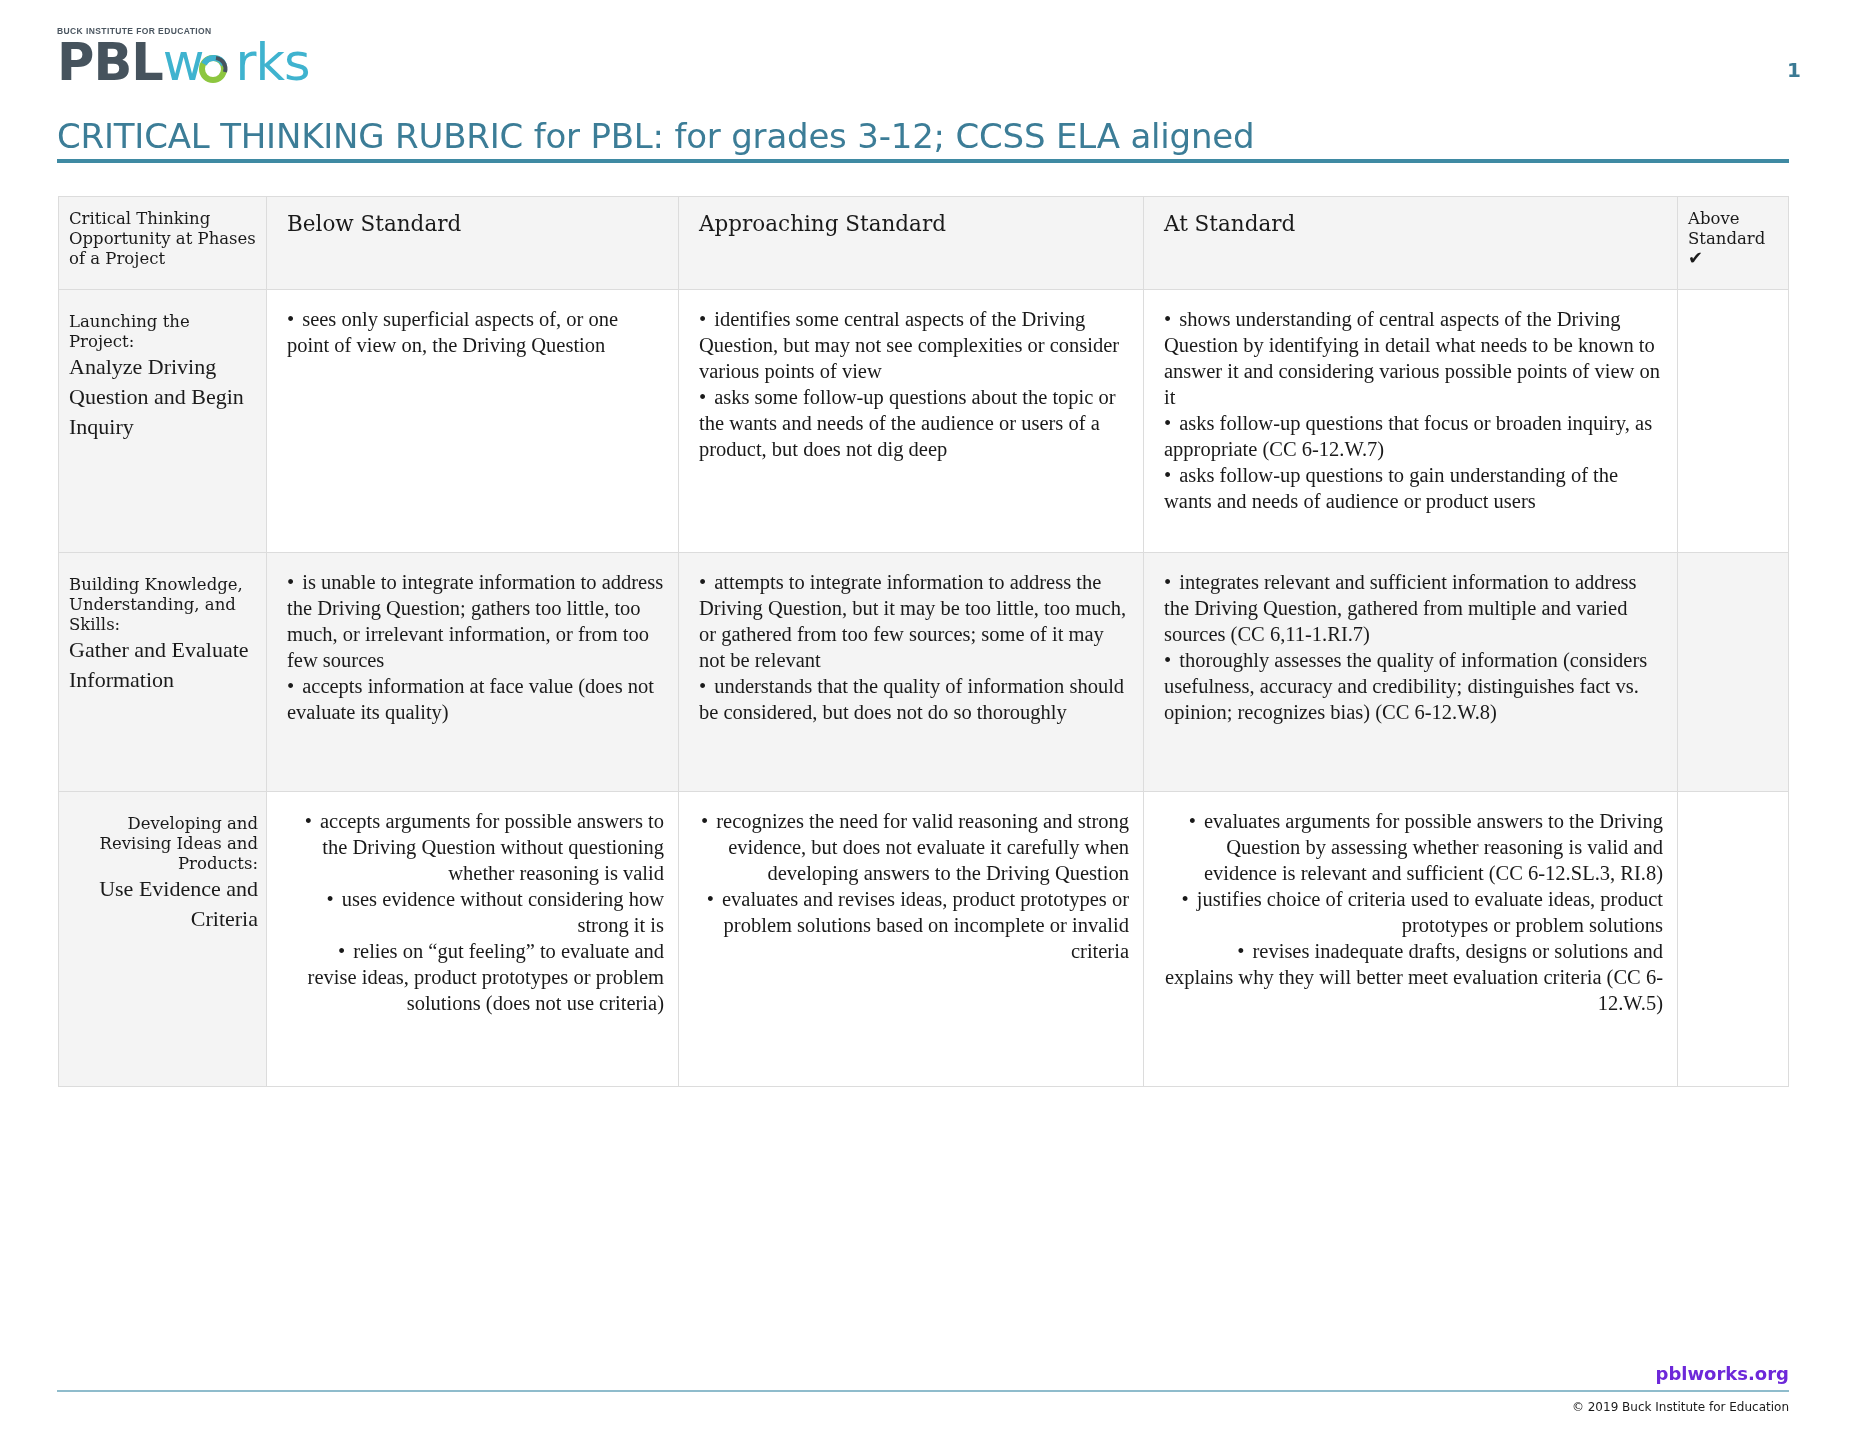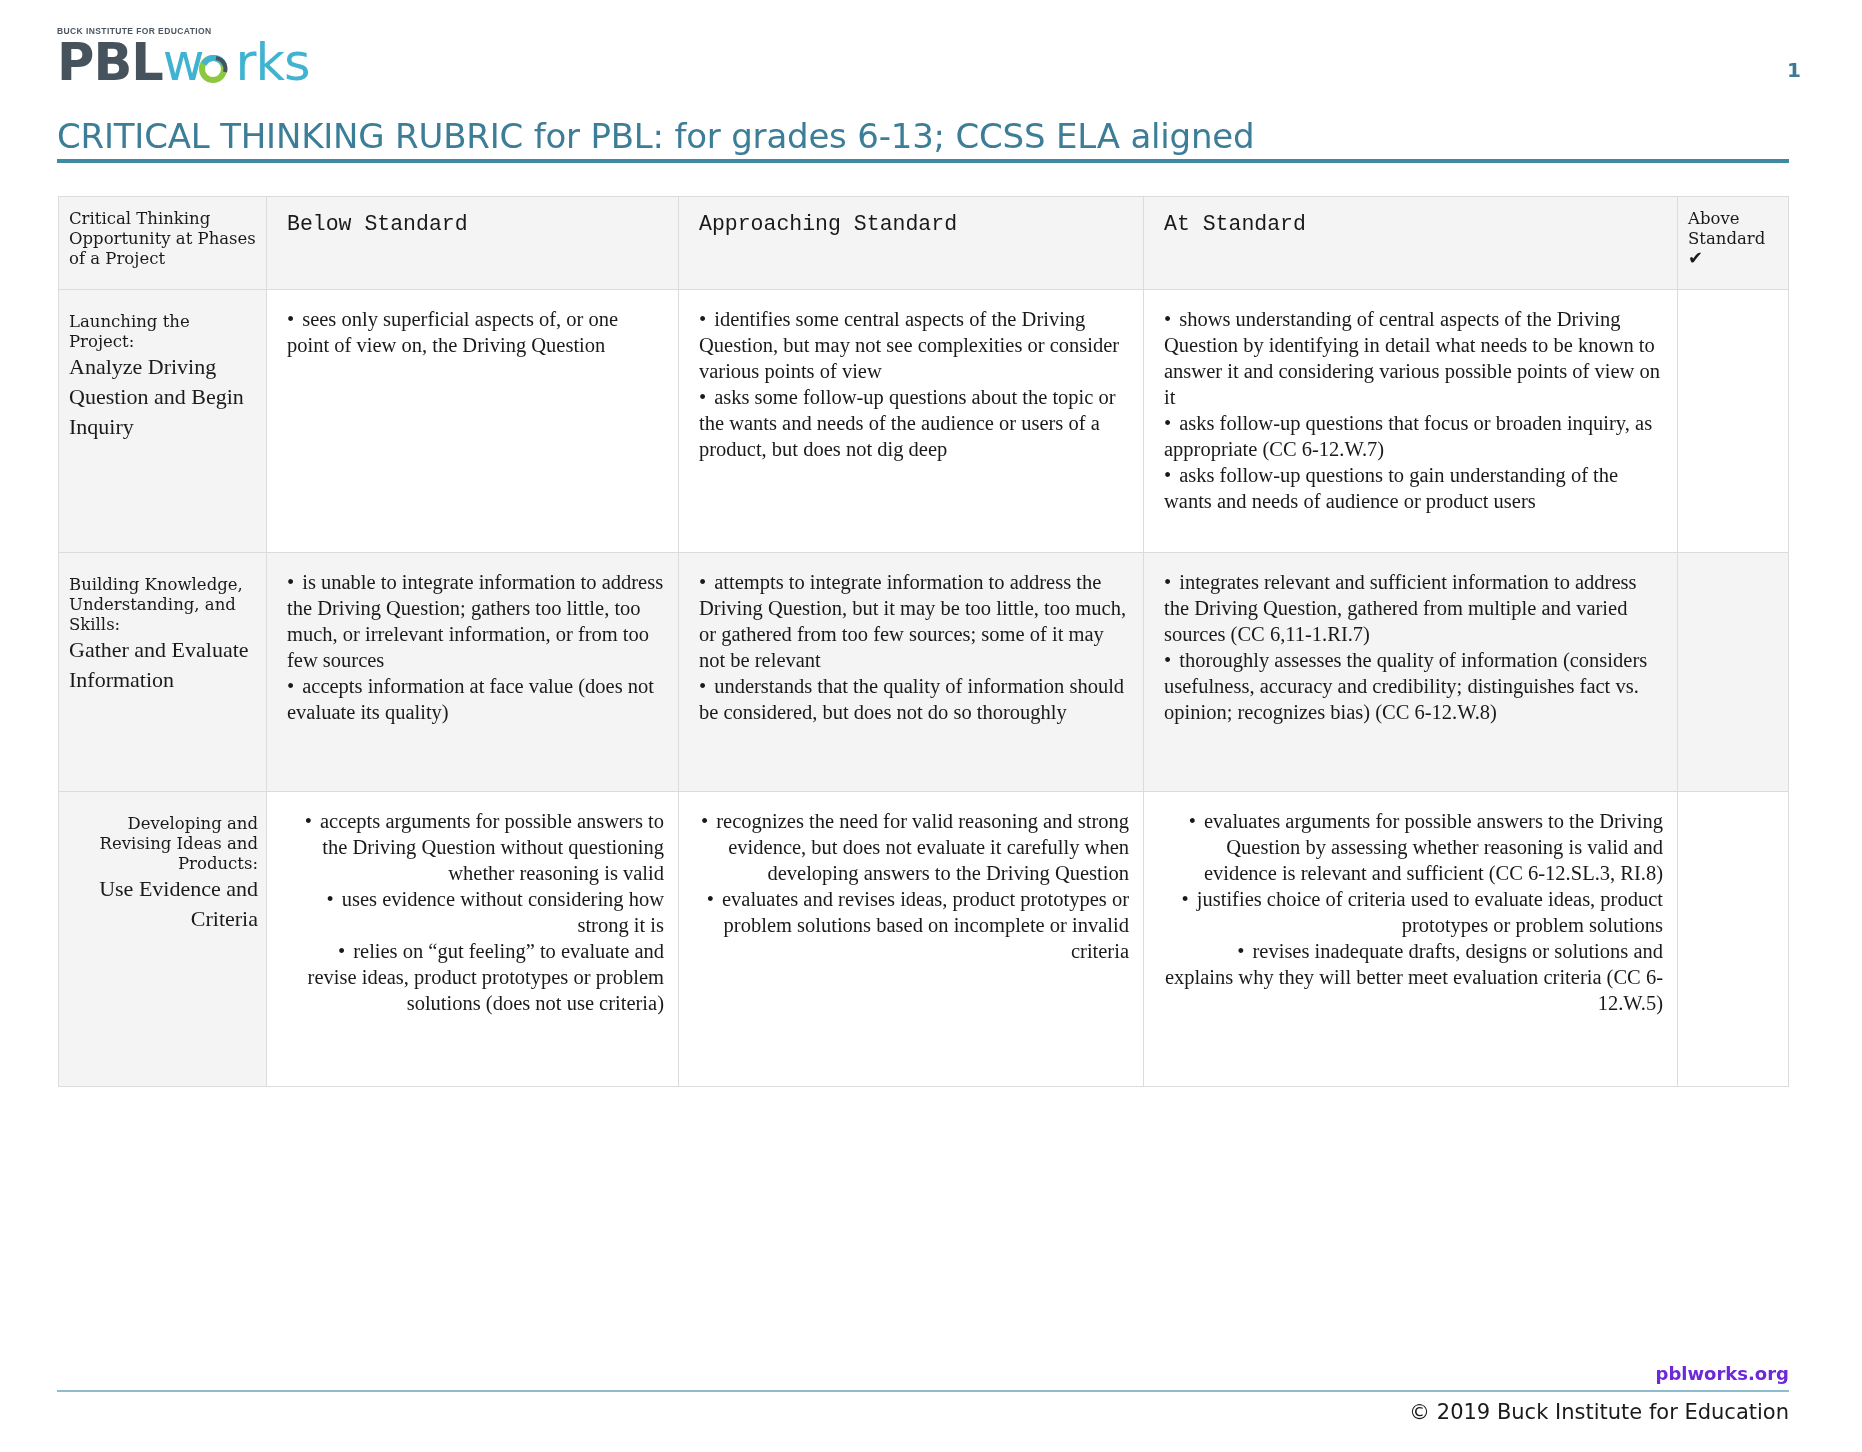--- a/index.html
+++ b/index.html
@@ -20,60 +20,60 @@
     table.rubric { position: absolute; left: 58px; top: 196px; width: 1730px; border-collapse: collapse; table-layout: fixed; font-family: "DejaVu Serif", serif; }
     table.rubric td, table.rubric th { border: 1.5px solid #dcdcdc; vertical-align: top; text-align: left; font-weight: normal; }
     .col-phase { width: 208px; }
     .col-below { width: 412px; }
     .col-approach { width: 465px; }
     .col-at { width: 534px; }
     .col-above { width: 111px; }
 
     tr.head th { height: 78px; background: #f4f4f4; padding: 12px 10px 0 10px; margin-top: 20px; }
     .phase-head { font-size: 16.5px; line-height: 20px; color: #1a1a1a; }
-    .level-head { font-size: 21.5px; line-height: 26px; padding-left: 20px !important; padding-top: 14px !important; color: #1a1a1a; font-family: Liberation Mono, monospace; }
+    .level-head { font-size: 21.5px; line-height: 26px; padding-left: 20px !important; padding-top: 14px !important; color: #1a1a1a; }
     .above-head { font-size: 16.5px; line-height: 20px; padding-left: 10px !important; }
     .check { font-size: 18px; line-height: 18px; }
 
     tr.row1 td { height: 240px; margin-left: 20px; }
     tr.row2 td { height: 216px; }
     tr.row3 td { height: 272px; text-align: right; }
     tr.row2 td { background: #f4f4f4; }
     tr.row1 td.phase, tr.row3 td.phase { background: #f4f4f4; }
 
     td.phase { padding: 22px 8px 0 10px; }
     .phase-label { font-size: 16.5px; line-height: 20px; color: #1a1a1a; }
     .phase-name { font-size: 22px; line-height: 30px; color: #1a1a1a; font-family: Liberation Serif, serif; }
 
     td.desc { padding: 16px 14px 0 20px; font-family: "Liberation Serif", serif; font-size: 20.5px; line-height: 26px; color: #1a1a1a; }
     .bullet { display: block; }
     .bullet::before { content: "\2022"; margin-right: 8px; }
 
     .footer-link { position: absolute; right: 73px; top: 1363px; font-family: "DejaVu Sans", sans-serif; font-weight: bold; font-size: 18px; color: #6d28d9; }
     .footer-rule { position: absolute; left: 57px; top: 1390px; width: 1732px; height: 2px; background: #8fbccc; }
-    .footer-copy { position: absolute; right: 73px; top: 1400px; font-family: "DejaVu Sans", sans-serif; font-size: 21px; color: #1a1a1a; }
+    .footer-copy { position: absolute; right: 73px; top: 1400px; font-family: "DejaVu Sans", sans-serif; font-size: 12px; color: #1a1a1a; }
   </style>
 </head>
 <body>
 
 <div class="logo">
   <div class="logo-small">BUCK INSTITUTE FOR EDUCATION</div>
   <div class="logo-main">
     <span class="logo-pbl">PBL</span><span class="logo-works">w</span><span class="logo-works" style="display:inline-block;width:32px;"></span><span class="logo-works">rks</span>
     <svg class="logo-ring" viewBox="0 0 32 32">
       <circle cx="15" cy="17" r="11" fill="none" stroke="#8dc63f" stroke-width="6"></circle>
       <path d="M6 12 A 11 11 0 0 1 26 13" fill="none" stroke="#3fb3cf" stroke-width="6"></path>
       <path d="M18 6 A 11 11 0 0 1 27 20" fill="none" stroke="#46535d" stroke-width="4"></path>
     </svg>
   </div>
 </div>
 
 <div class="page-num">1</div>
 
-<div class="title">CRITICAL THINKING RUBRIC for PBL: for grades 6-13; CCSS ELA aligned</div>
+<div class="title">CRITICAL THINKING RUBRIC for PBL: for grades 3-12; CCSS ELA aligned</div>
 <div class="title-rule"></div>
 
 <table class="rubric">
   <colgroup>
     <col class="col-phase">
       <col class="col-below">
       <col class="col-approach">
       <col class="col-at">
       <col class="col-above">
   </colgroup>

